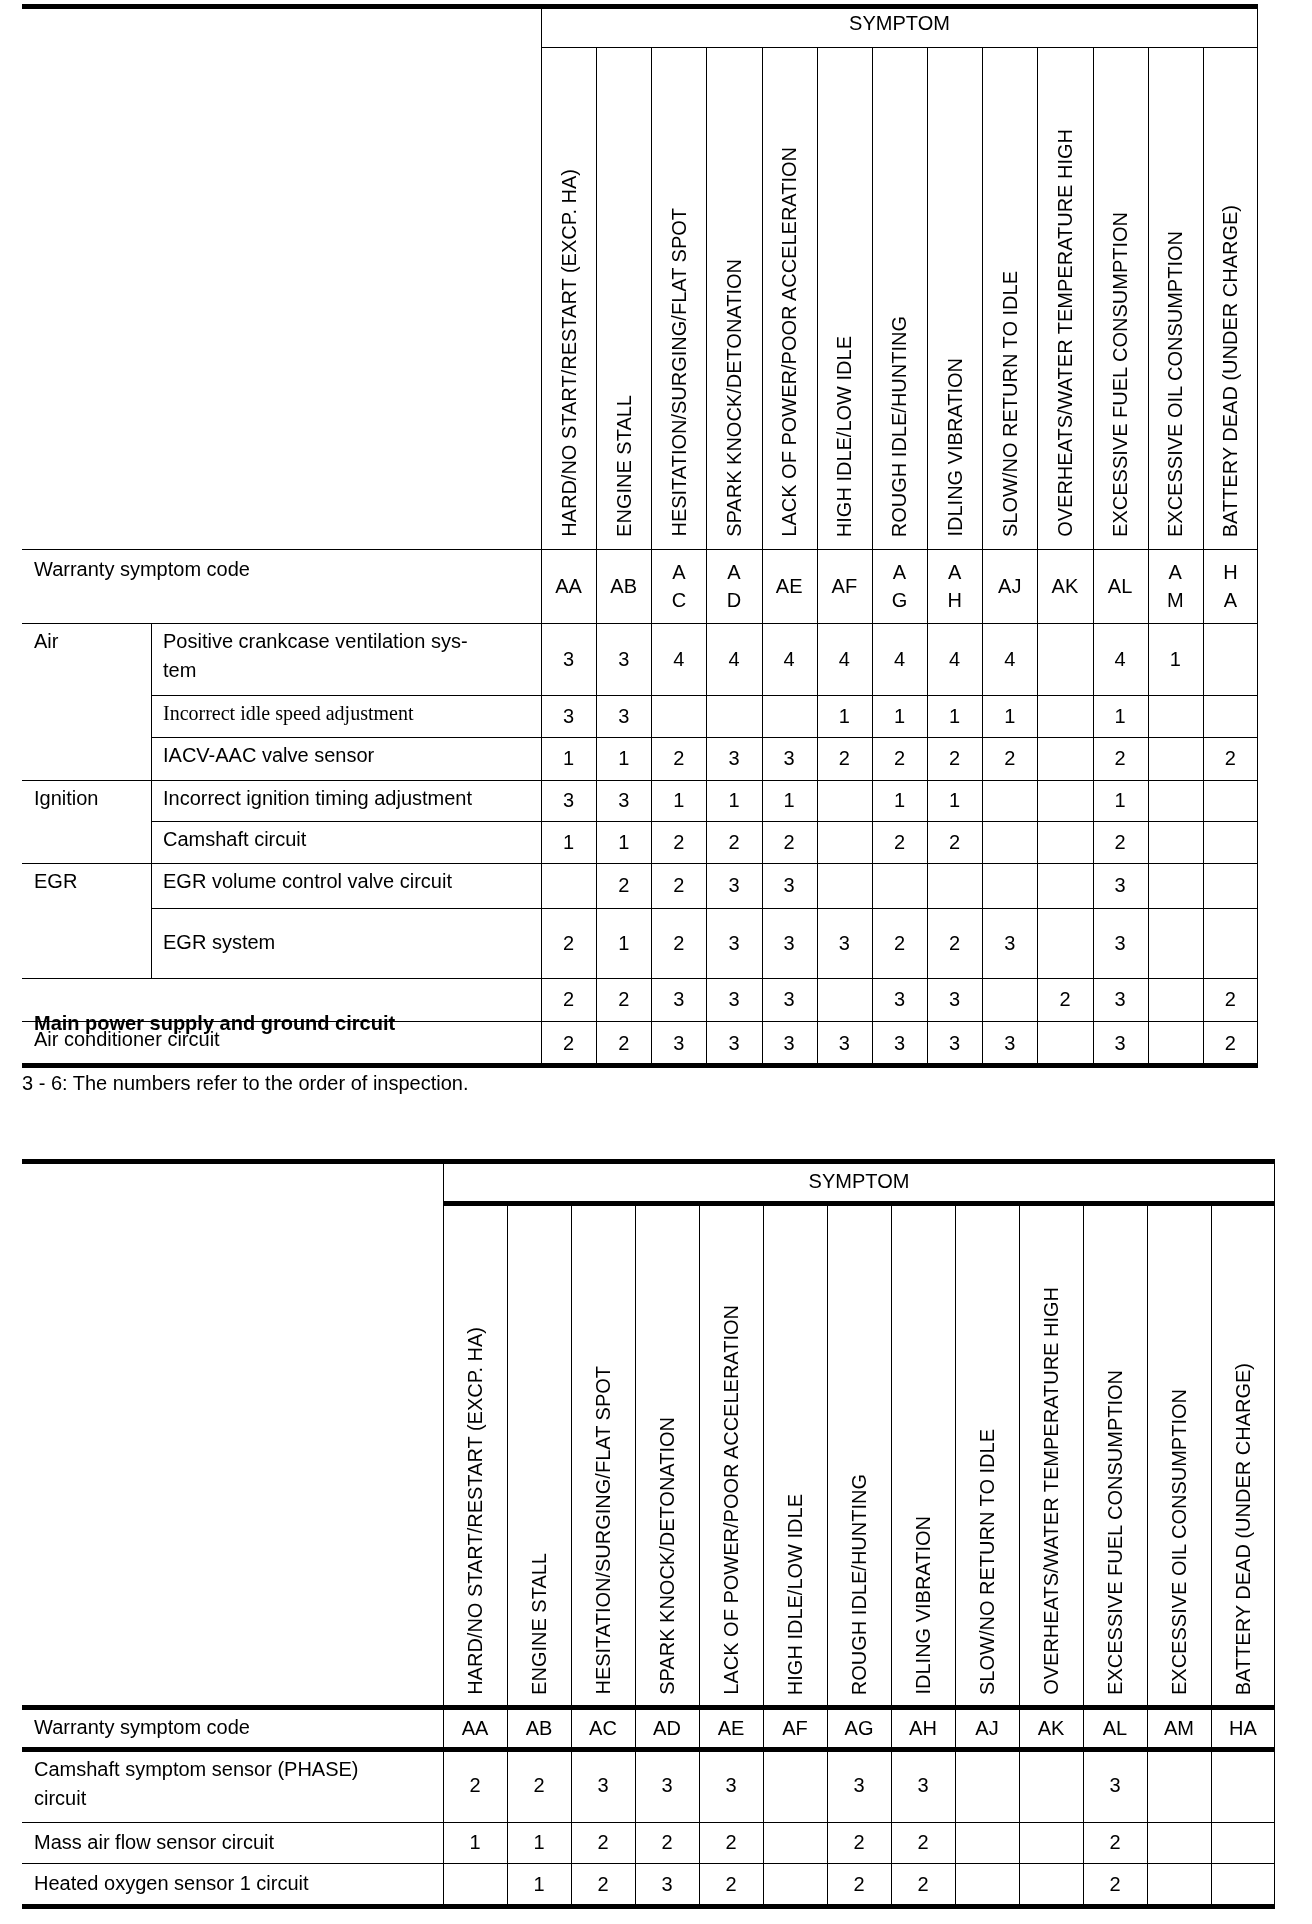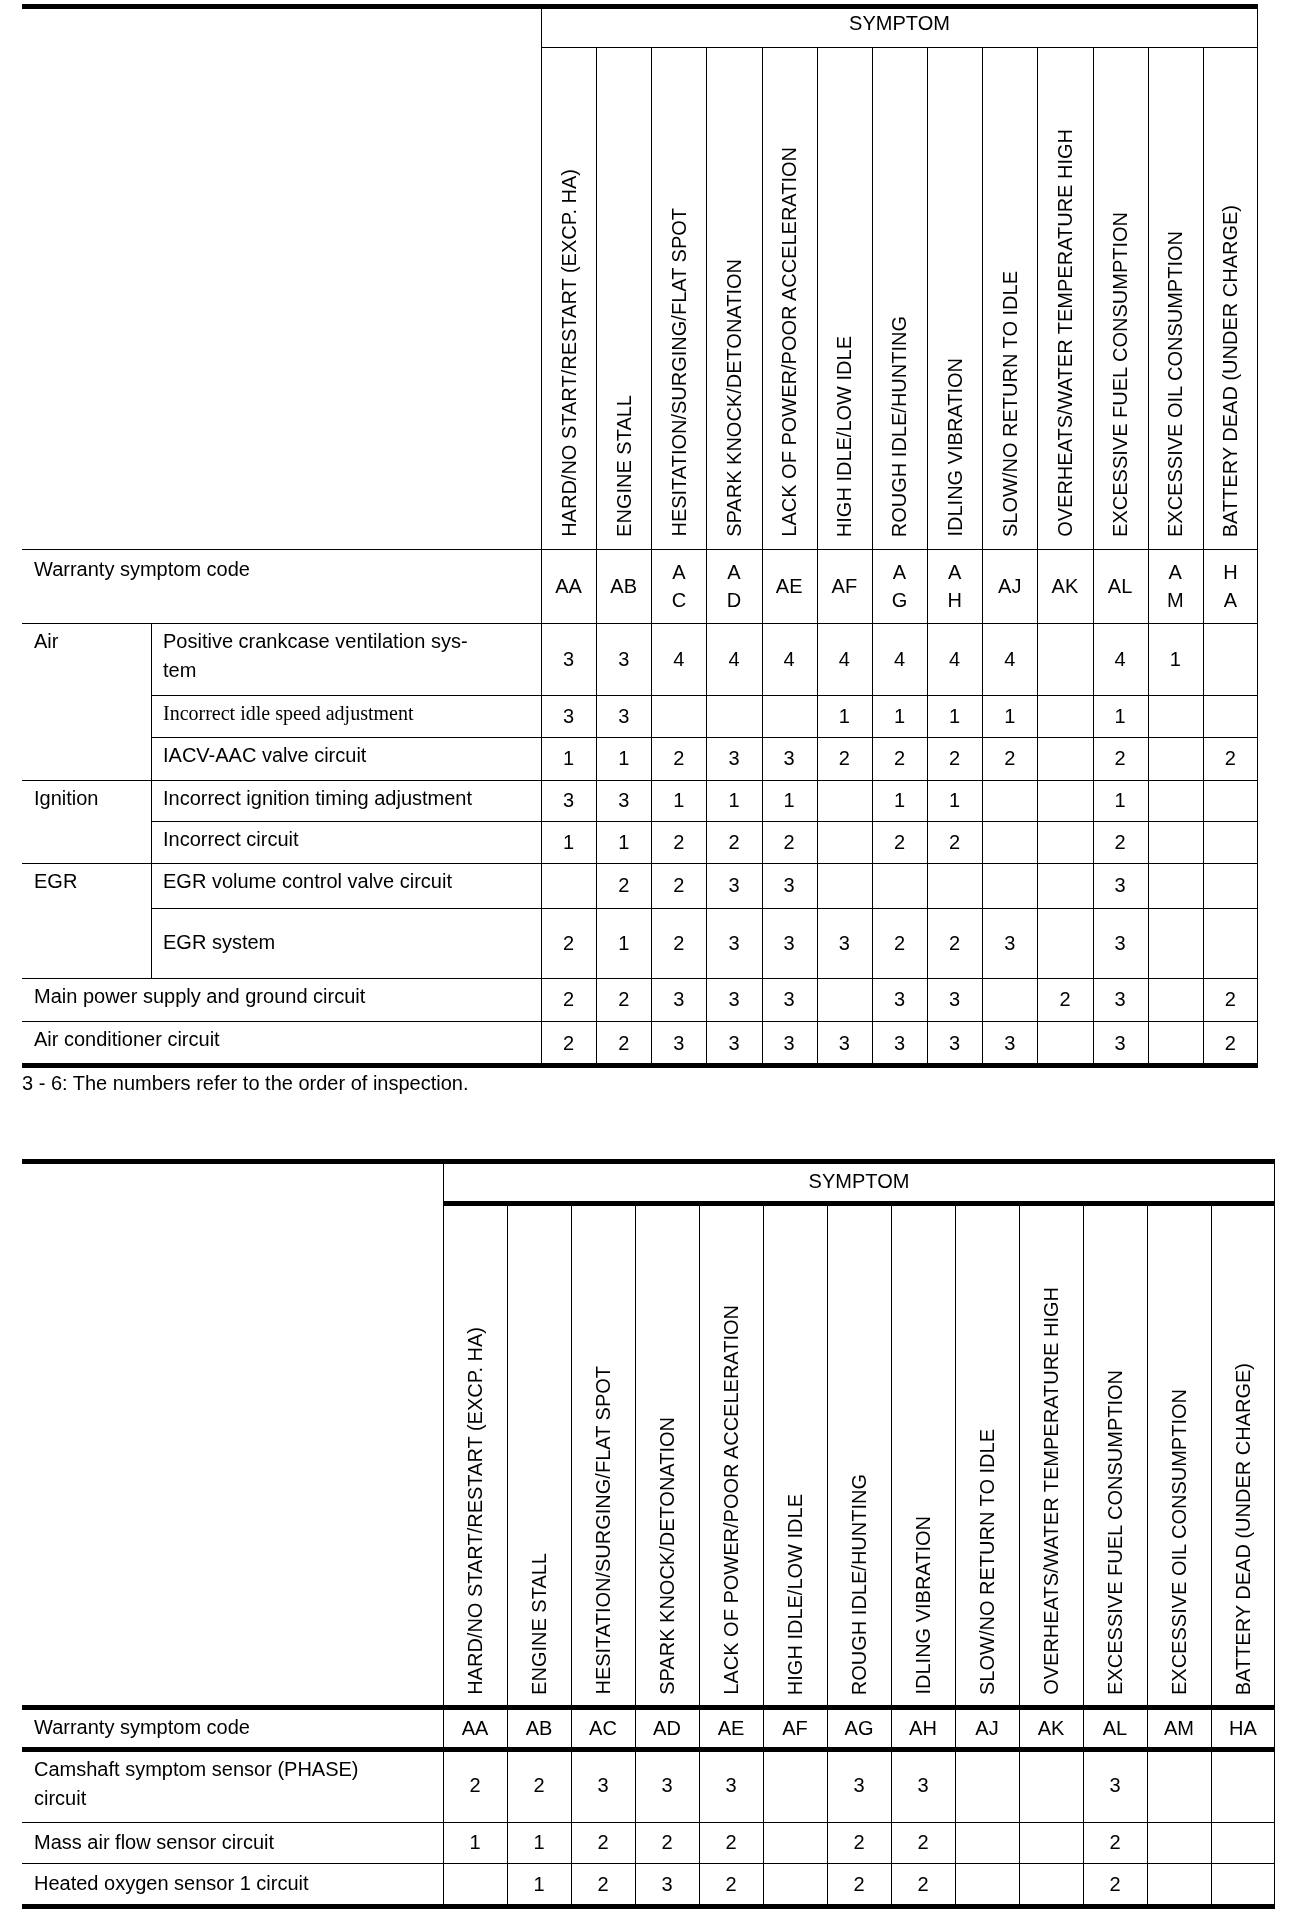--- a/index.html
+++ b/index.html
@@ -110,21 +110,21 @@
     <div class="cell" style="left: 761.615px; top: 695px; width: 55.1538px; height: 42px; white-space: pre-line;"></div>
     <div class="cell" style="left: 816.769px; top: 695px; width: 55.1538px; height: 42px; white-space: pre-line;">1</div>
     <div class="cell" style="left: 871.923px; top: 695px; width: 55.1538px; height: 42px; white-space: pre-line;">1</div>
     <div class="cell" style="left: 927.077px; top: 695px; width: 55.1538px; height: 42px; white-space: pre-line;">1</div>
     <div class="cell" style="left: 982.231px; top: 695px; width: 55.1538px; height: 42px; white-space: pre-line;">1</div>
     <div class="cell" style="left: 1037.38px; top: 695px; width: 55.1538px; height: 42px; white-space: pre-line;"></div>
     <div class="cell" style="left: 1092.54px; top: 695px; width: 55.1538px; height: 42px; white-space: pre-line;">1</div>
     <div class="cell" style="left: 1147.69px; top: 695px; width: 55.1538px; height: 42px; white-space: pre-line;"></div>
     <div class="cell" style="left: 1202.85px; top: 695px; width: 55.1538px; height: 42px; white-space: pre-line;"></div>
     <div class="hline" style="left: 151px; top: 737px; width: 1107px;"></div>
-    <div class="txt" style="left: 163px; top: 741px; width: 374px; white-space: pre-line;">IACV-AAC valve circuit</div>
+    <div class="txt" style="left: 163px; top: 741px; width: 374px; white-space: pre-line;">IACV-AAC valve sensor</div>
     <div class="cell" style="left: 541px; top: 737px; width: 55.1538px; height: 43px; white-space: pre-line;">1</div>
     <div class="cell" style="left: 596.154px; top: 737px; width: 55.1538px; height: 43px; white-space: pre-line;">1</div>
     <div class="cell" style="left: 651.308px; top: 737px; width: 55.1538px; height: 43px; white-space: pre-line;">2</div>
     <div class="cell" style="left: 706.462px; top: 737px; width: 55.1538px; height: 43px; white-space: pre-line;">3</div>
     <div class="cell" style="left: 761.615px; top: 737px; width: 55.1538px; height: 43px; white-space: pre-line;">3</div>
     <div class="cell" style="left: 816.769px; top: 737px; width: 55.1538px; height: 43px; white-space: pre-line;">2</div>
     <div class="cell" style="left: 871.923px; top: 737px; width: 55.1538px; height: 43px; white-space: pre-line;">2</div>
     <div class="cell" style="left: 927.077px; top: 737px; width: 55.1538px; height: 43px; white-space: pre-line;">2</div>
     <div class="cell" style="left: 982.231px; top: 737px; width: 55.1538px; height: 43px; white-space: pre-line;">2</div>
     <div class="cell" style="left: 1037.38px; top: 737px; width: 55.1538px; height: 43px; white-space: pre-line;"></div>
@@ -142,21 +142,21 @@
     <div class="cell" style="left: 761.615px; top: 780px; width: 55.1538px; height: 41px; white-space: pre-line;">1</div>
     <div class="cell" style="left: 816.769px; top: 780px; width: 55.1538px; height: 41px; white-space: pre-line;"></div>
     <div class="cell" style="left: 871.923px; top: 780px; width: 55.1538px; height: 41px; white-space: pre-line;">1</div>
     <div class="cell" style="left: 927.077px; top: 780px; width: 55.1538px; height: 41px; white-space: pre-line;">1</div>
     <div class="cell" style="left: 982.231px; top: 780px; width: 55.1538px; height: 41px; white-space: pre-line;"></div>
     <div class="cell" style="left: 1037.38px; top: 780px; width: 55.1538px; height: 41px; white-space: pre-line;"></div>
     <div class="cell" style="left: 1092.54px; top: 780px; width: 55.1538px; height: 41px; white-space: pre-line;">1</div>
     <div class="cell" style="left: 1147.69px; top: 780px; width: 55.1538px; height: 41px; white-space: pre-line;"></div>
     <div class="cell" style="left: 1202.85px; top: 780px; width: 55.1538px; height: 41px; white-space: pre-line;"></div>
     <div class="hline" style="left: 151px; top: 821px; width: 1107px;"></div>
-    <div class="txt" style="left: 163px; top: 825px; width: 374px; white-space: pre-line;">Incorrect circuit</div>
+    <div class="txt" style="left: 163px; top: 825px; width: 374px; white-space: pre-line;">Camshaft circuit</div>
     <div class="cell" style="left: 541px; top: 821px; width: 55.1538px; height: 42px; white-space: pre-line;">1</div>
     <div class="cell" style="left: 596.154px; top: 821px; width: 55.1538px; height: 42px; white-space: pre-line;">1</div>
     <div class="cell" style="left: 651.308px; top: 821px; width: 55.1538px; height: 42px; white-space: pre-line;">2</div>
     <div class="cell" style="left: 706.462px; top: 821px; width: 55.1538px; height: 42px; white-space: pre-line;">2</div>
     <div class="cell" style="left: 761.615px; top: 821px; width: 55.1538px; height: 42px; white-space: pre-line;">2</div>
     <div class="cell" style="left: 816.769px; top: 821px; width: 55.1538px; height: 42px; white-space: pre-line;"></div>
     <div class="cell" style="left: 871.923px; top: 821px; width: 55.1538px; height: 42px; white-space: pre-line;">2</div>
     <div class="cell" style="left: 927.077px; top: 821px; width: 55.1538px; height: 42px; white-space: pre-line;">2</div>
     <div class="cell" style="left: 982.231px; top: 821px; width: 55.1538px; height: 42px; white-space: pre-line;"></div>
     <div class="cell" style="left: 1037.38px; top: 821px; width: 55.1538px; height: 42px; white-space: pre-line;"></div>
@@ -190,21 +190,21 @@
     <div class="cell" style="left: 816.769px; top: 908px; width: 55.1538px; height: 70px; white-space: pre-line;">3</div>
     <div class="cell" style="left: 871.923px; top: 908px; width: 55.1538px; height: 70px; white-space: pre-line;">2</div>
     <div class="cell" style="left: 927.077px; top: 908px; width: 55.1538px; height: 70px; white-space: pre-line;">2</div>
     <div class="cell" style="left: 982.231px; top: 908px; width: 55.1538px; height: 70px; white-space: pre-line;">3</div>
     <div class="cell" style="left: 1037.38px; top: 908px; width: 55.1538px; height: 70px; white-space: pre-line;"></div>
     <div class="cell" style="left: 1092.54px; top: 908px; width: 55.1538px; height: 70px; white-space: pre-line;">3</div>
     <div class="cell" style="left: 1147.69px; top: 908px; width: 55.1538px; height: 70px; white-space: pre-line;"></div>
     <div class="cell" style="left: 1202.85px; top: 908px; width: 55.1538px; height: 70px; white-space: pre-line;"></div>
     <div class="hline" style="left: 22px; top: 978px; width: 1236px;"></div>
     <div class="vline" style="left: 151px; top: 863px; height: 115px;"></div>
-    <div class="txt" style="left: 34px; top: 982px; white-space: pre-line;">Main power supply and ground circuit</div>
+    <div class="txt" style="left: 34px; top: 1009px; white-space: pre-line; font-weight: bold;">Main power supply and ground circuit</div>
     <div class="cell" style="left: 541px; top: 978px; width: 55.1538px; height: 43px; white-space: pre-line;">2</div>
     <div class="cell" style="left: 596.154px; top: 978px; width: 55.1538px; height: 43px; white-space: pre-line;">2</div>
     <div class="cell" style="left: 651.308px; top: 978px; width: 55.1538px; height: 43px; white-space: pre-line;">3</div>
     <div class="cell" style="left: 706.462px; top: 978px; width: 55.1538px; height: 43px; white-space: pre-line;">3</div>
     <div class="cell" style="left: 761.615px; top: 978px; width: 55.1538px; height: 43px; white-space: pre-line;">3</div>
     <div class="cell" style="left: 816.769px; top: 978px; width: 55.1538px; height: 43px; white-space: pre-line;"></div>
     <div class="cell" style="left: 871.923px; top: 978px; width: 55.1538px; height: 43px; white-space: pre-line;">3</div>
     <div class="cell" style="left: 927.077px; top: 978px; width: 55.1538px; height: 43px; white-space: pre-line;">3</div>
     <div class="cell" style="left: 982.231px; top: 978px; width: 55.1538px; height: 43px; white-space: pre-line;"></div>
     <div class="cell" style="left: 1037.38px; top: 978px; width: 55.1538px; height: 43px; white-space: pre-line;">2</div>

